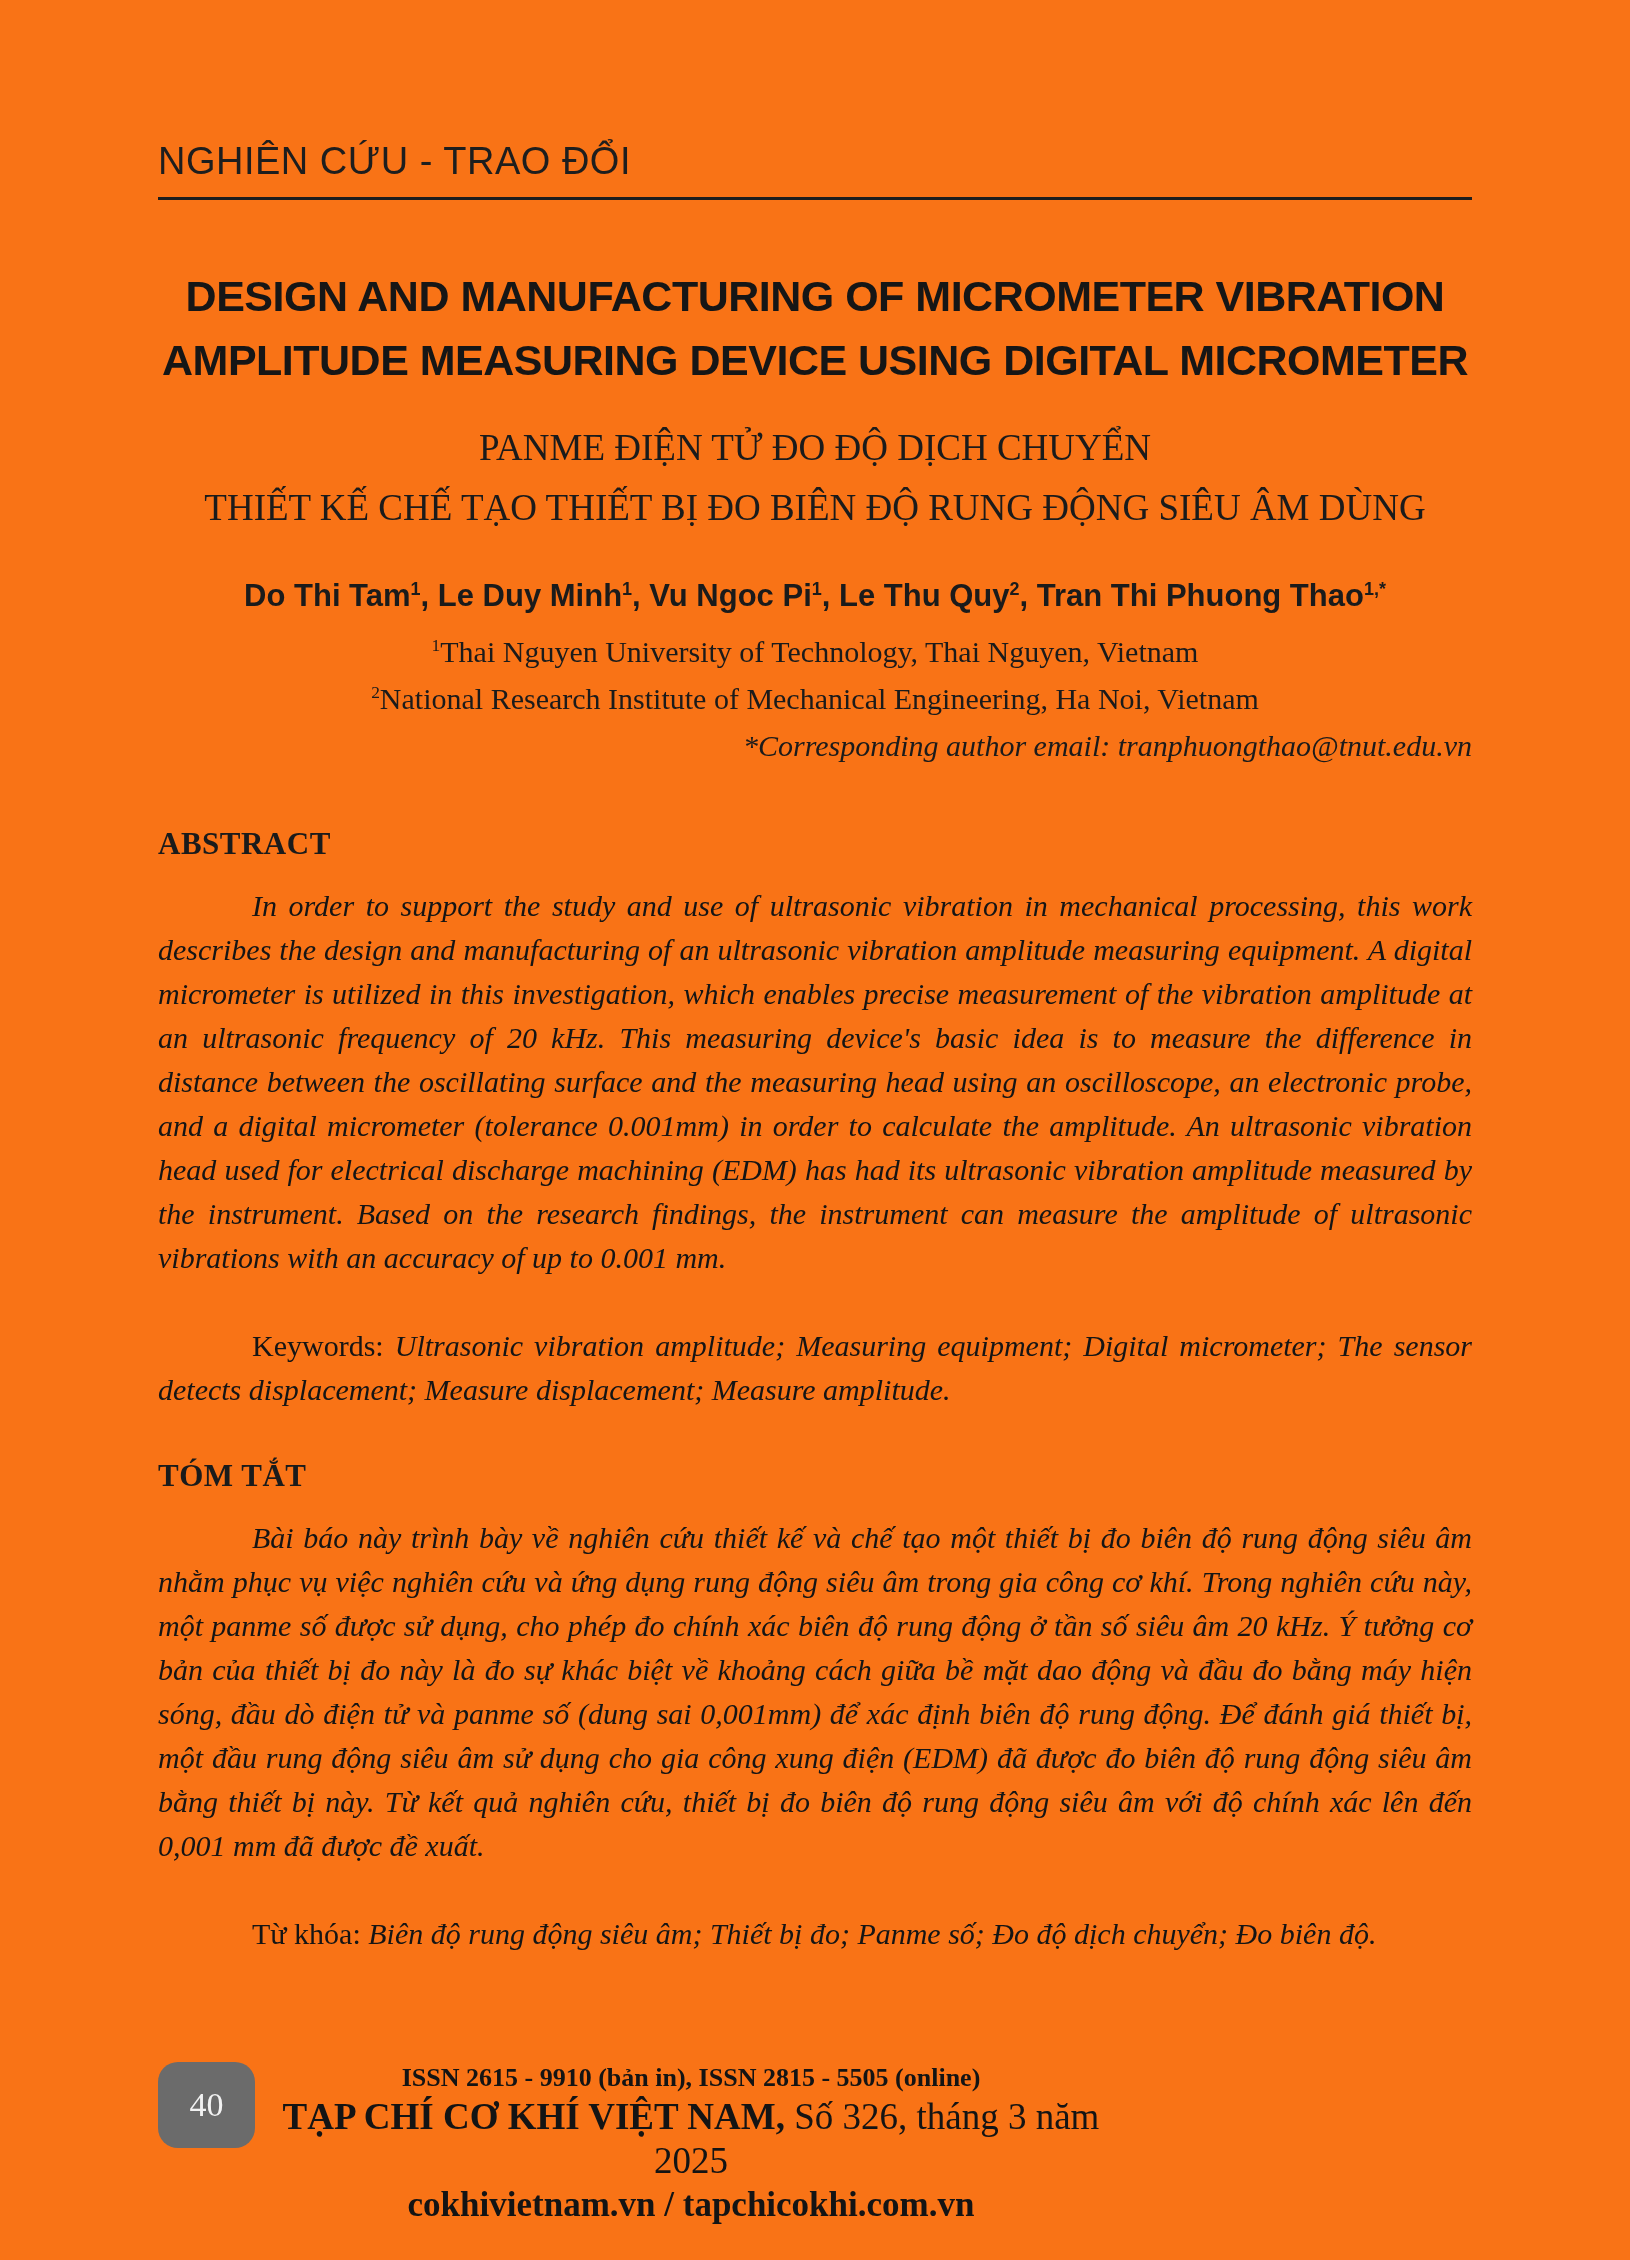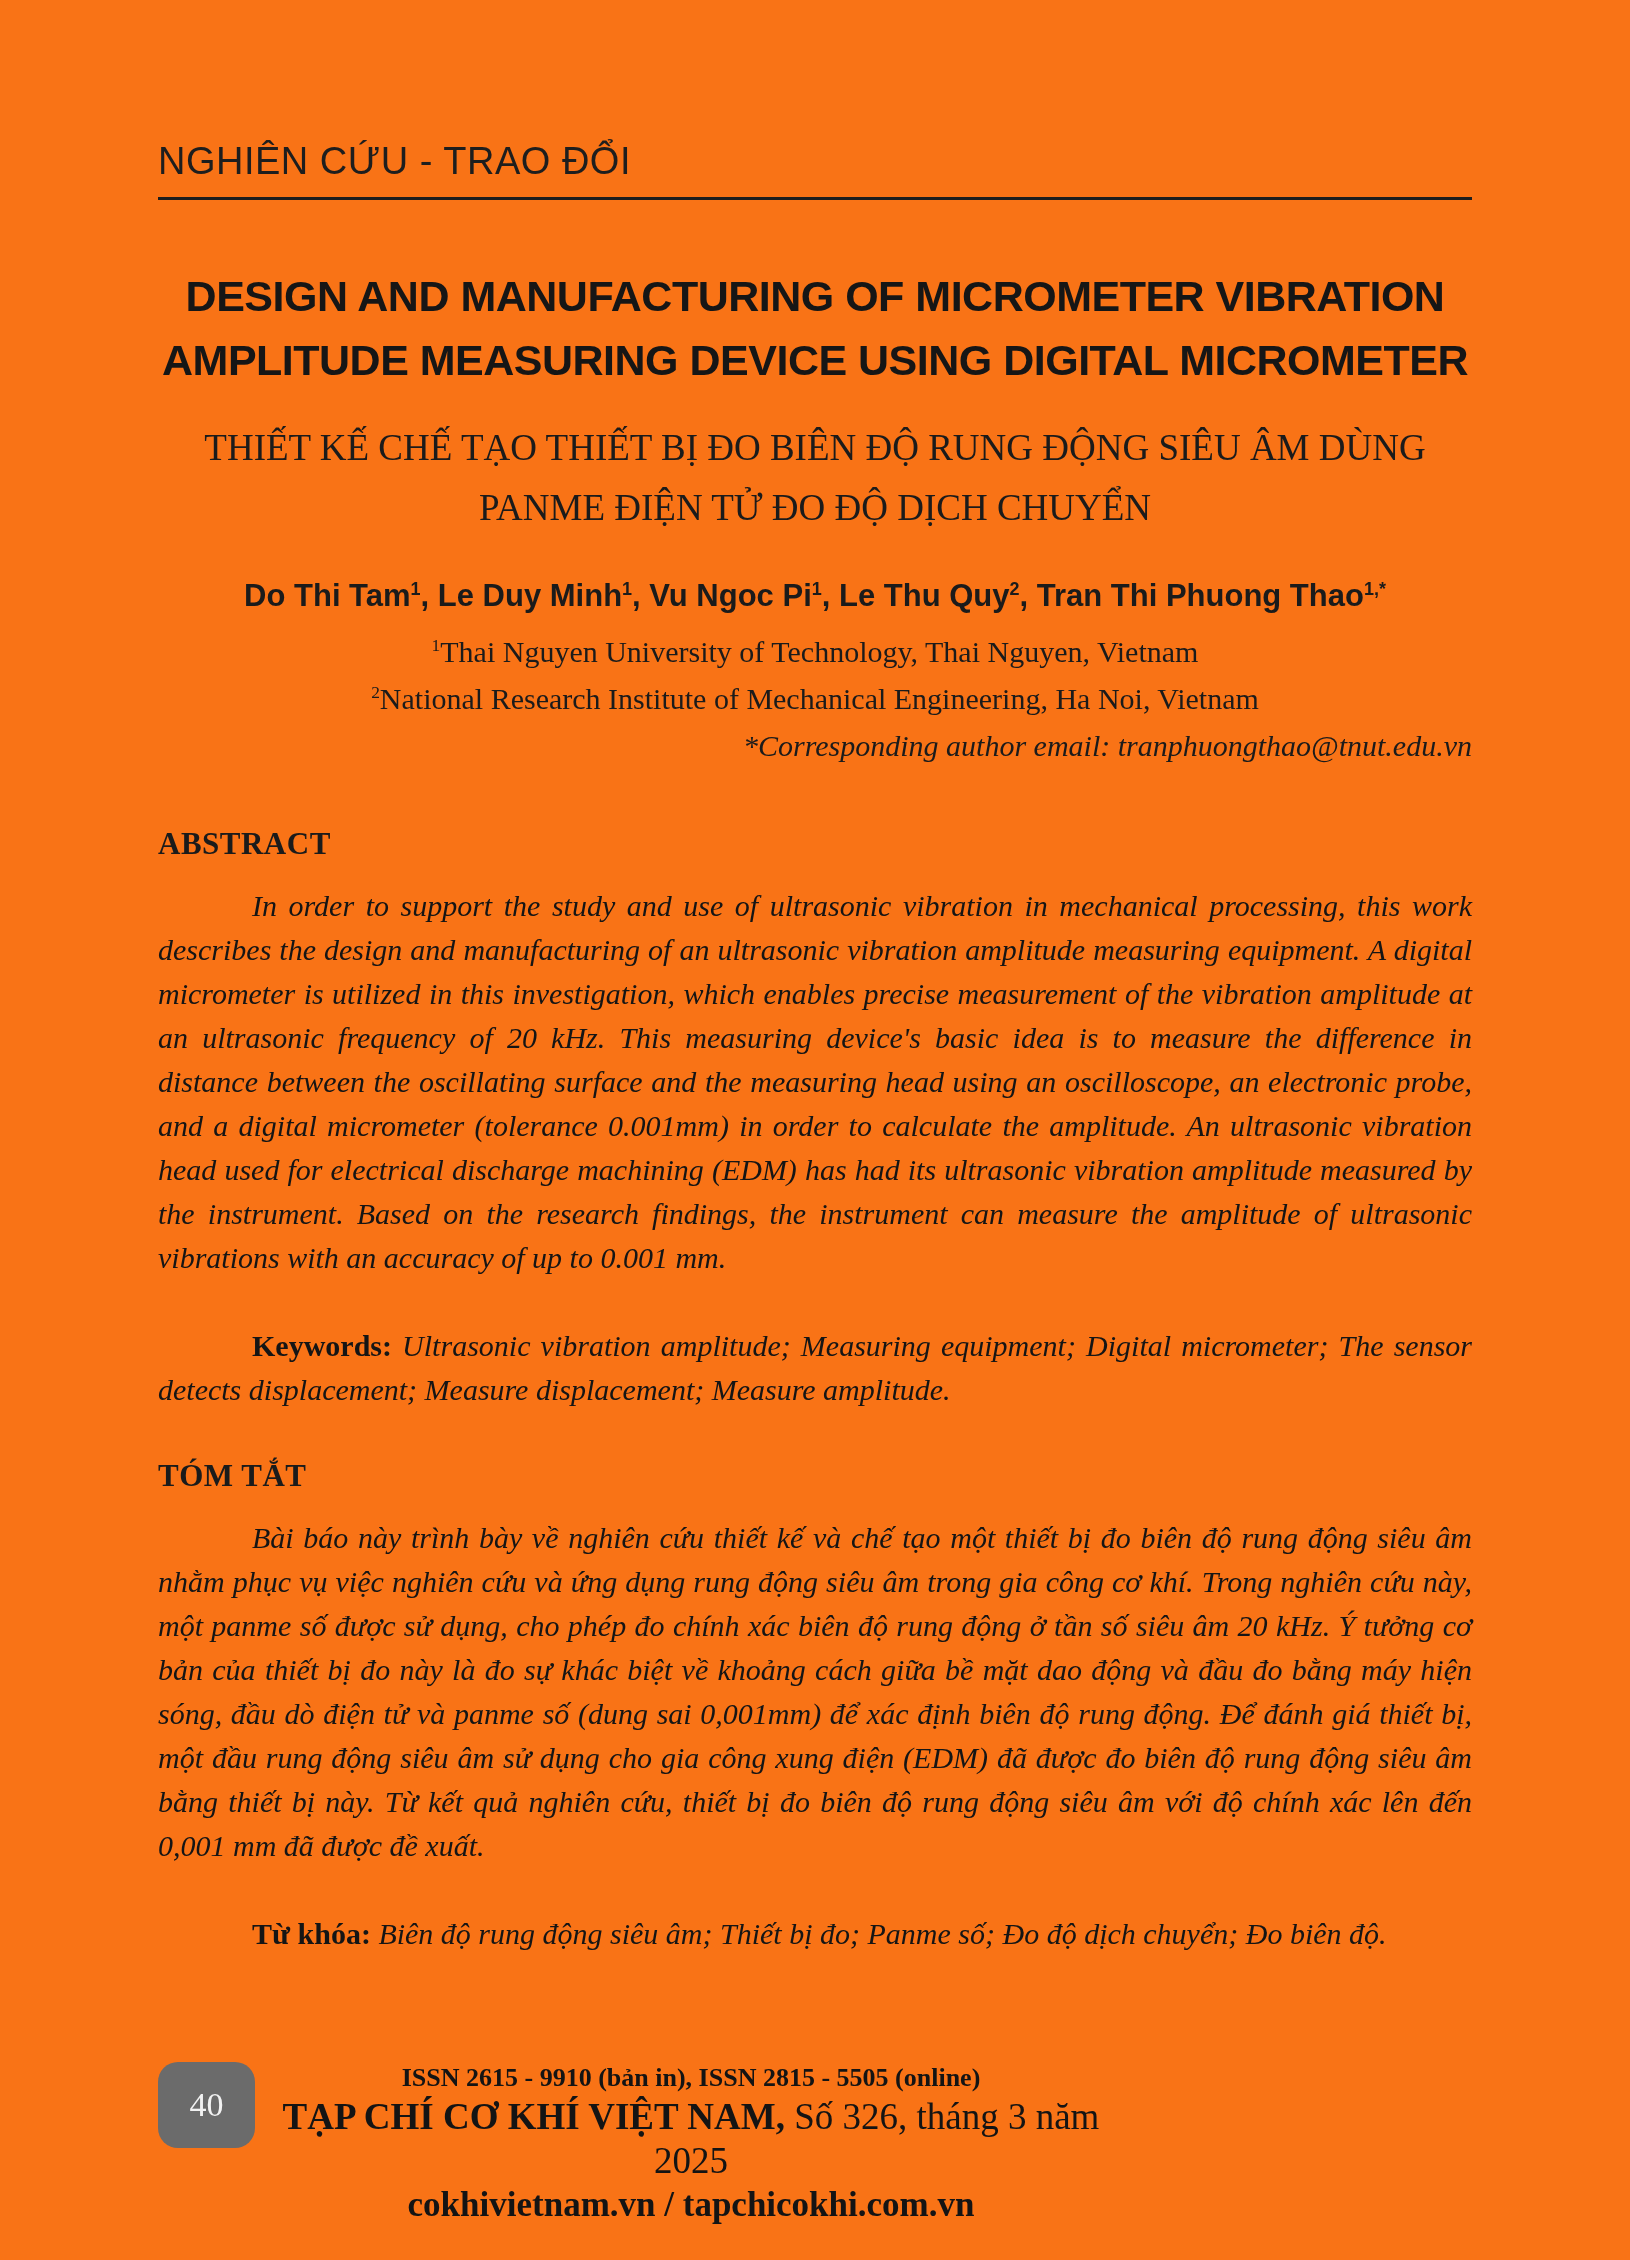--- a/index.html
+++ b/index.html
@@ -90,21 +90,21 @@
     font-style: italic;
     font-size: 30px;
     line-height: 44px;
     text-align: justify;
     text-indent: 94px;
     color: #151515;
   }
   .kw-par { margin-top: 44px; }
   .kw-label {
     font-style: normal;
-    font-weight: bold;
+    font-weight: normal;
   }
   .tomtat-heading { margin-top: 46px; }
 
   .footer {
     position: absolute;
     left: 158px;
     top: 2061px;
     width: 1314px;
   }
   .page-number-box {
@@ -157,22 +157,22 @@
 
     <div class="section-label">NGHIÊN CỨU - TRAO ĐỔI</div>
     <hr class="header-rule">
 
     <div class="paper-title">
       <div class="line">DESIGN AND MANUFACTURING OF MICROMETER VIBRATION</div>
       <div class="line">AMPLITUDE MEASURING DEVICE USING DIGITAL MICROMETER</div>
     </div>
 
     <div class="subtitle-vn">
+      <div class="line">PANME ĐIỆN TỬ ĐO ĐỘ DỊCH CHUYỂN</div>
       <div class="line">THIẾT KẾ CHẾ TẠO THIẾT BỊ ĐO BIÊN ĐỘ RUNG ĐỘNG SIÊU ÂM DÙNG</div>
-      <div class="line">PANME ĐIỆN TỬ ĐO ĐỘ DỊCH CHUYỂN</div>
     </div>
 
     <div class="authors"><span>Do Thi Tam</span><sup>1</sup><span>, Le Duy Minh</span><sup>1</sup><span>, Vu Ngoc Pi</span><sup>1</sup><span>, Le Thu Quy</span><sup>2</sup><span>, Tran Thi Phuong Thao</span><sup>1,*</sup></div>
 
     <div class="affiliations">
       <div class="affiliation"><sup>1</sup><span>Thai Nguyen University of Technology, Thai Nguyen, Vietnam</span></div>
       <div class="affiliation"><sup>2</sup><span>National Research Institute of Mechanical Engineering, Ha Noi, Vietnam</span></div>
     </div>
 
     <div class="corresponding">*Corresponding author email: tranphuongthao@tnut.edu.vn</div>

